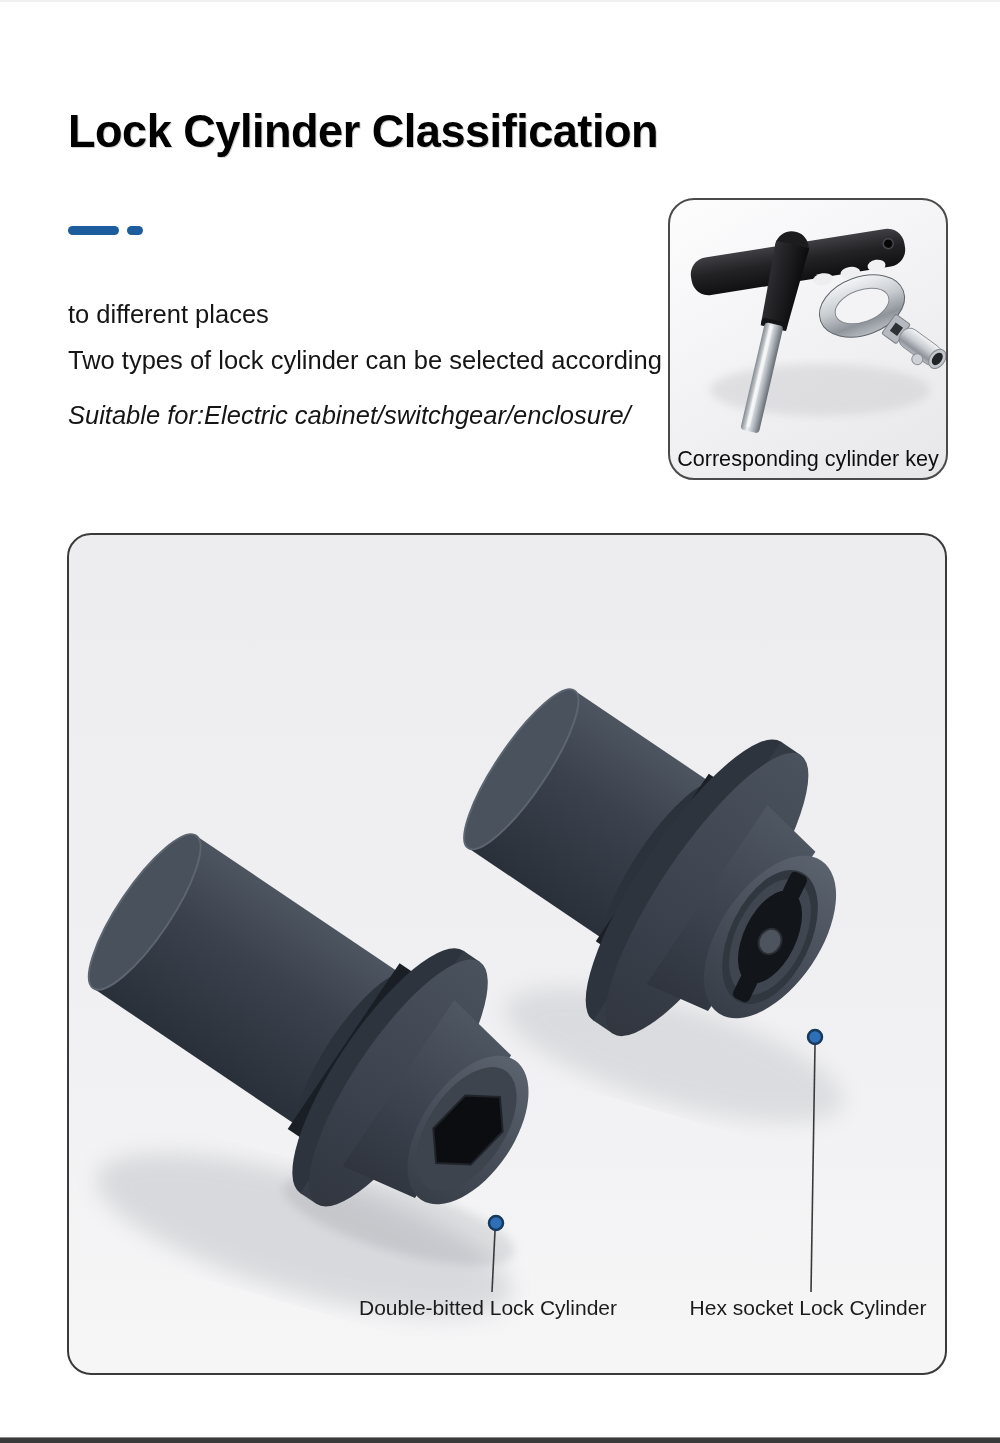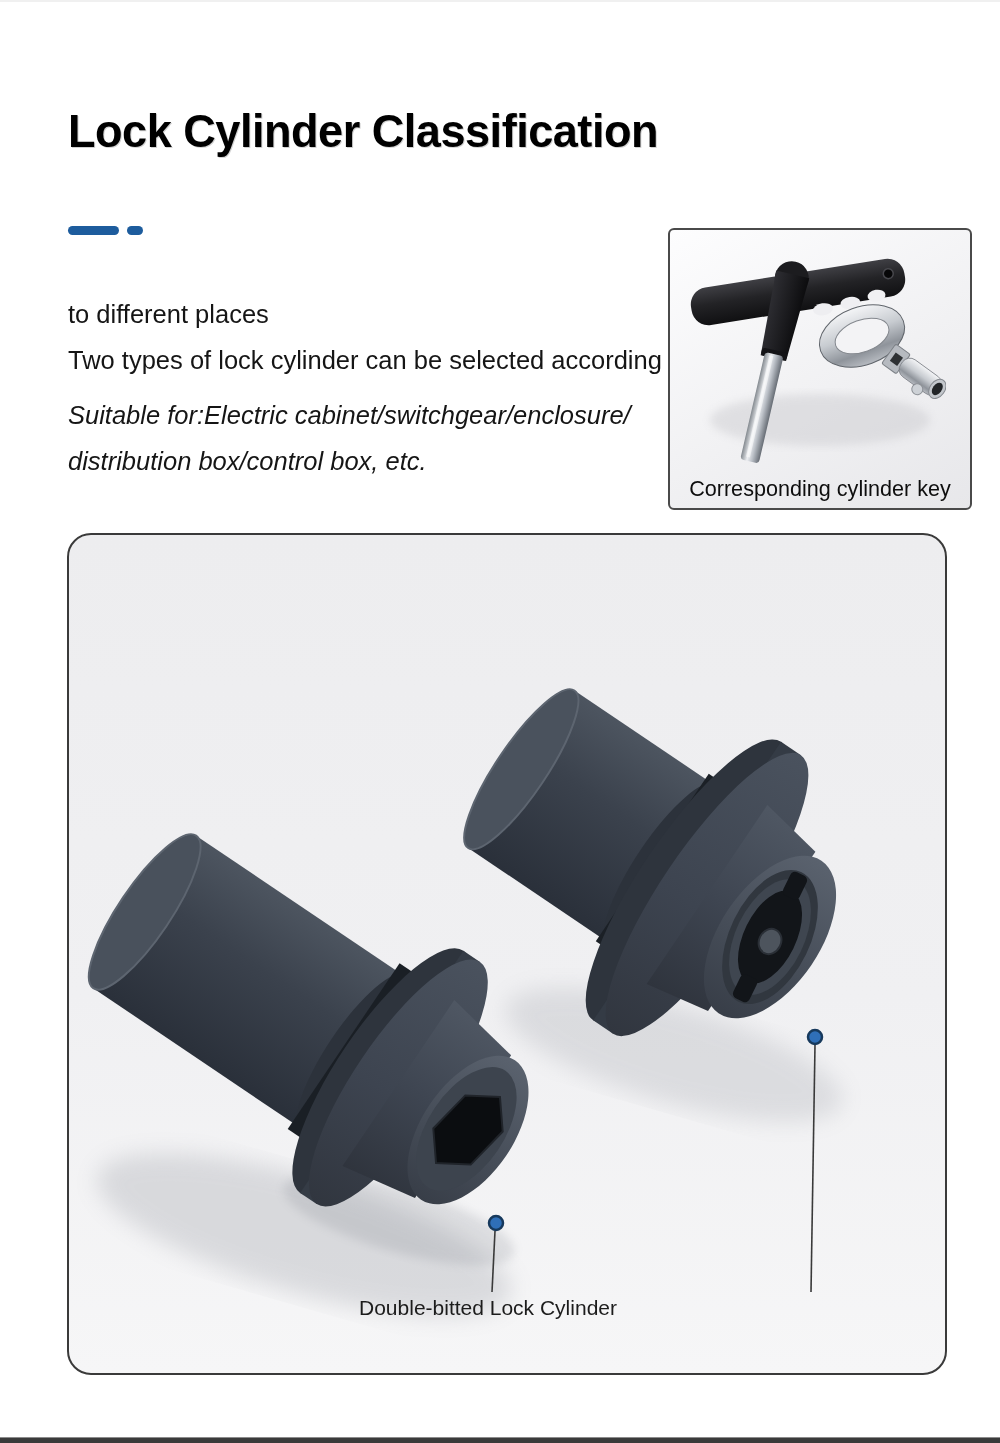--- a/index.html
+++ b/index.html
@@ -13,24 +13,23 @@
     letter-spacing:-0.5px;transform:scaleX(0.98);transform-origin:left top;white-space:nowrap;
     text-shadow:1px 1px 0 rgba(0,0,0,0.18);
   }
   .accent-dashes{position:absolute;left:68px;top:226px;height:9px;}
   .dash-long{position:absolute;left:0;top:0;width:51px;height:9px;border-radius:4.5px;background:#1d5c9d;}
   .dash-short{position:absolute;left:59px;top:0;width:16px;height:9px;border-radius:4.5px;background:#1d5c9d;}
   .intro{position:absolute;left:68px;color:#151515;font-size:25.5px;line-height:46px;white-space:nowrap;}
   .intro.p1{top:291px;}
   .intro.p2{top:392px;font-style:italic;}
   .key-card{
-    position:absolute;left:668px;top:198px;width:304px;height:282px;box-sizing:border-box;
-    border:2px solid #4a4a4a;border-radius:6px;overflow:hidden;
+    position:absolute;left:668px;top:198px;width:280px;height:282px;box-sizing:border-box;
+    border:2px solid #4a4a4a;border-radius:26px;overflow:hidden;
     background:linear-gradient(150deg,#fdfdfe 0%,#f1f1f3 55%,#e7e7ea 100%);
-    margin-top:30px;
   }
   .key-card svg{position:absolute;left:0;top:0;}
   .key-caption{
     position:absolute;left:0;bottom:6px;width:100%;text-align:center;font-size:22.5px;color:#0e0e0e;
     transform:scaleX(0.96);transform-origin:center;white-space:nowrap;
   }
   .product-card{
     position:absolute;left:67px;top:533px;width:880px;height:842px;box-sizing:border-box;
     border:2px solid #3a3a3a;border-radius:24px;overflow:hidden;
     background:linear-gradient(180deg,#ededef 0%,#f0f0f2 55%,#f6f6f7 100%);
@@ -53,21 +52,20 @@
   <div class="dash-long"></div>
   <div class="dash-short"></div>
 </div>
 
 <div class="intro p1">
   <div>to different places</div>
   <div>Two types of lock cylinder can be selected according</div>
 </div>
 <div class="intro p2">
   <div>Suitable for:Electric cabinet/switchgear/enclosure/</div>
-  <div>distribution box/control box, etc.</div>
 </div>
 
 <div class="key-card">
   <svg width="276" height="278" viewBox="0 0 276 278">
     <defs>
       <linearGradient id="gHandle" x1="0" y1="0" x2="0" y2="1">
         <stop offset="0" stop-color="#3f3f44"></stop>
           <stop offset="0.45" stop-color="#232326"></stop>
           <stop offset="1" stop-color="#101012"></stop>
       </linearGradient>
@@ -207,15 +205,16 @@
 
     <g>
       <line x1="746" y1="510" x2="742" y2="757" stroke="#3a3a3a" stroke-width="1.6"></line>
       <circle cx="746" cy="502" r="7" fill="#2f6fb8" stroke="#17395c" stroke-width="2.5"></circle>
       <line x1="426" y1="696" x2="423" y2="757" stroke="#3a3a3a" stroke-width="1.6"></line>
       <circle cx="427" cy="688" r="7" fill="#2f6fb8" stroke="#17395c" stroke-width="2.5"></circle>
     </g>
   </svg>
 
   <div class="cyl-label left">Double-bitted Lock Cylinder</div>
+  <div class="cyl-label right">Hex socket Lock Cylinder</div>
 </div>
 
 <div class="bottom-bar"></div>
 
 </body></html>

